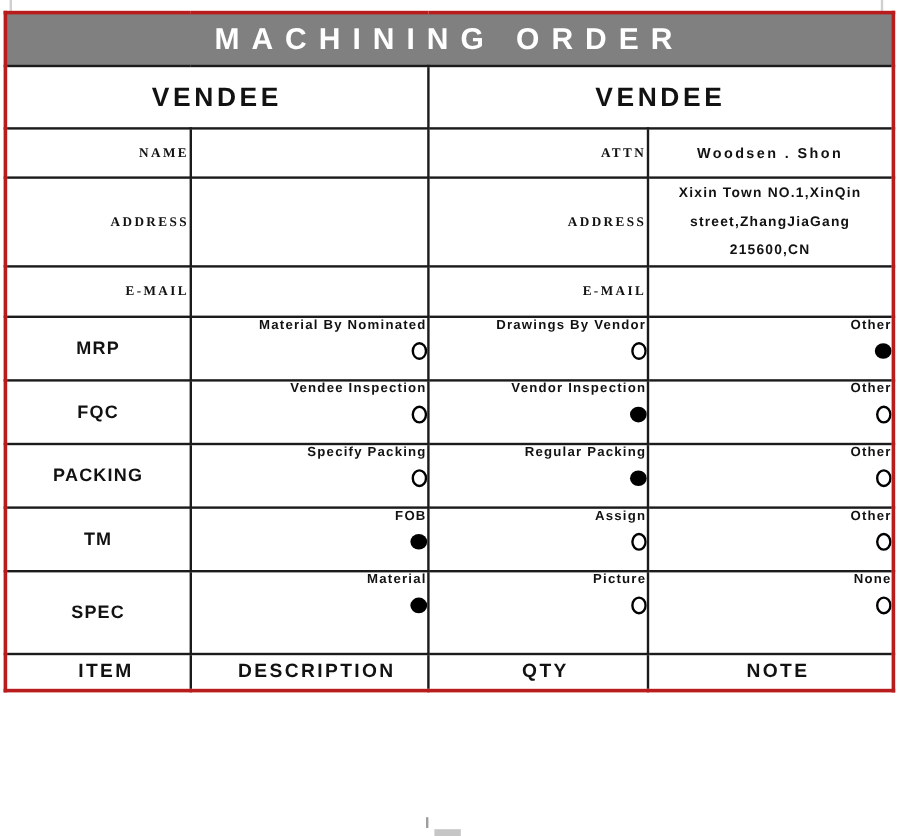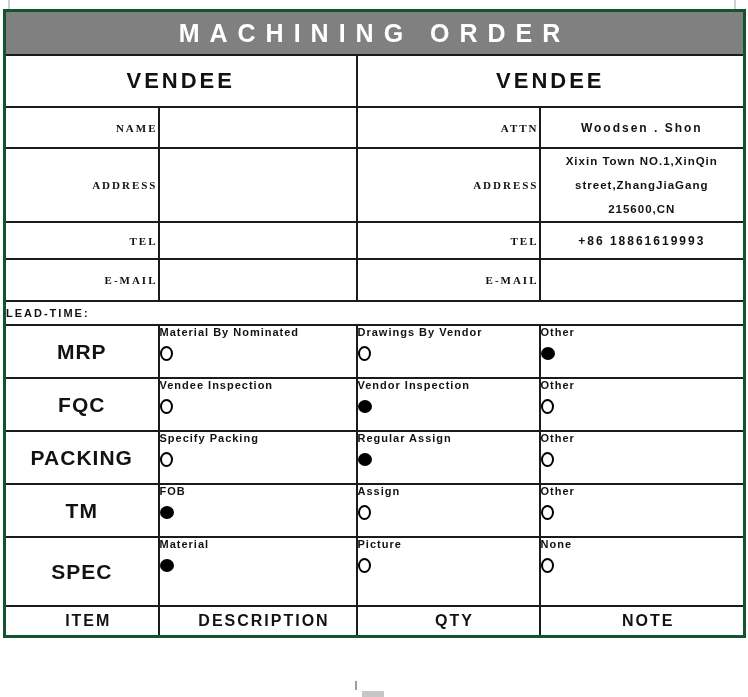--- a/index.html
+++ b/index.html
@@ -4,21 +4,21 @@
 <style>
   html,body{margin:0;padding:0;background:#fff;}
   .page{
     position:relative;width:748px;height:697px;background:#ffffff;
     font-family:"Liberation Sans",sans-serif;font-weight:bold;color:#121212;
     overflow:hidden;
   }
   table.order{
     position:absolute;left:3px;top:9px;width:740px;
     border-collapse:collapse;table-layout:fixed;
-    border:3px solid #14532d;
+    border:3px solid #b91c1c;
   }
   table.order td{border:2px solid #1b1b1b;padding:0;overflow:hidden;}
 
   td.title-cell{
     height:42px;background:#808080;color:#ffffff;text-align:center;
     font-size:25px;letter-spacing:10px;
   }
   td.party-cell{height:50px;text-align:center;font-size:22px;letter-spacing:3px;}
 
   td.label-cell{text-align:right;padding-right:20px;font-size:11px;letter-spacing:2px;font-family:Liberation Serif, serif;}
@@ -27,22 +27,22 @@
   tr.r-company td{height:41px;}
   tr.r-address td{height:72px;}
   tr.r-tel td{height:35px;}
   tr.r-email td{height:40px;}
   .addr-line{line-height:24px;font-size:11.5px;letter-spacing:1px;}
 
   td.leadtime-cell{height:22px;text-align:left;padding-left:9px;font-size:11px;letter-spacing:2px;}
 
   tr.opt-row td{height:51px;}
   tr.opt-row.spec td{height:67px;}
-  td.cat-cell{text-align:center;font-size:21px;letter-spacing:1px;vertical-align:middle;margin-left:19px;}
-  td.option-cell{text-align:left;vertical-align:top;padding-top:8px;}
+  td.cat-cell{text-align:center;font-size:15px;letter-spacing:1px;vertical-align:middle;margin-left:19px;}
+  td.option-cell{text-align:right;vertical-align:top;padding-top:8px;}
   .option-label{font-size:11px;letter-spacing:1px;display:block;}
   .radio{
     display:inline-block;width:9px;height:11px;border:2.5px solid #000;
     border-radius:50%;margin-top:8px;background:#fff;box-sizing:content-box;
   }
   .radio.filled{width:14px;height:13px;border:0;background:#000;margin-top:9px;}
 
   tr.items-row td{height:28px;padding-left:13px;}
   td.items-cell{text-align:center;font-size:16px;letter-spacing:2px;}
 
@@ -91,37 +91,28 @@
       <td class="label-cell">ADDRESS</td>
       <td class="value-cell"></td>
       <td class="label-cell">ADDRESS</td>
       <td class="value-cell">
         <div class="addr-line">Xixin Town NO.1,XinQin</div>
         <div class="addr-line">street,ZhangJiaGang</div>
         <div class="addr-line">215600,CN</div>
       </td>
     </tr>
 
-    <tr class="r-tel">
-      <td class="label-cell">TEL</td>
-      <td class="value-cell"></td>
-      <td class="label-cell">TEL</td>
-      <td class="value-cell">+86 18861619993</td>
-    </tr>
 
     <tr class="r-email">
       <td class="label-cell">E-MAIL</td>
       <td class="value-cell"></td>
       <td class="label-cell">E-MAIL</td>
       <td class="value-cell"></td>
     </tr>
 
-    <tr>
-      <td class="leadtime-cell" colspan="4">LEAD-TIME:</td>
-    </tr>
 
     <tr class="opt-row">
       <td class="cat-cell">MRP</td>
       <td class="option-cell">
         <span class="option-label">Material By Nominated</span>
         <span class="radio"></span>
       </td>
       <td class="option-cell">
         <span class="option-label">Drawings By Vendor</span>
         <span class="radio"></span>
@@ -148,21 +139,21 @@
       </td>
     </tr>
 
     <tr class="opt-row">
       <td class="cat-cell">PACKING</td>
       <td class="option-cell">
         <span class="option-label">Specify Packing</span>
         <span class="radio"></span>
       </td>
       <td class="option-cell">
-        <span class="option-label">Regular Assign</span>
+        <span class="option-label">Regular Packing</span>
         <span class="radio filled"></span>
       </td>
       <td class="option-cell">
         <span class="option-label">Other</span>
         <span class="radio"></span>
       </td>
     </tr>
 
     <tr class="opt-row">
       <td class="cat-cell">TM</td>

